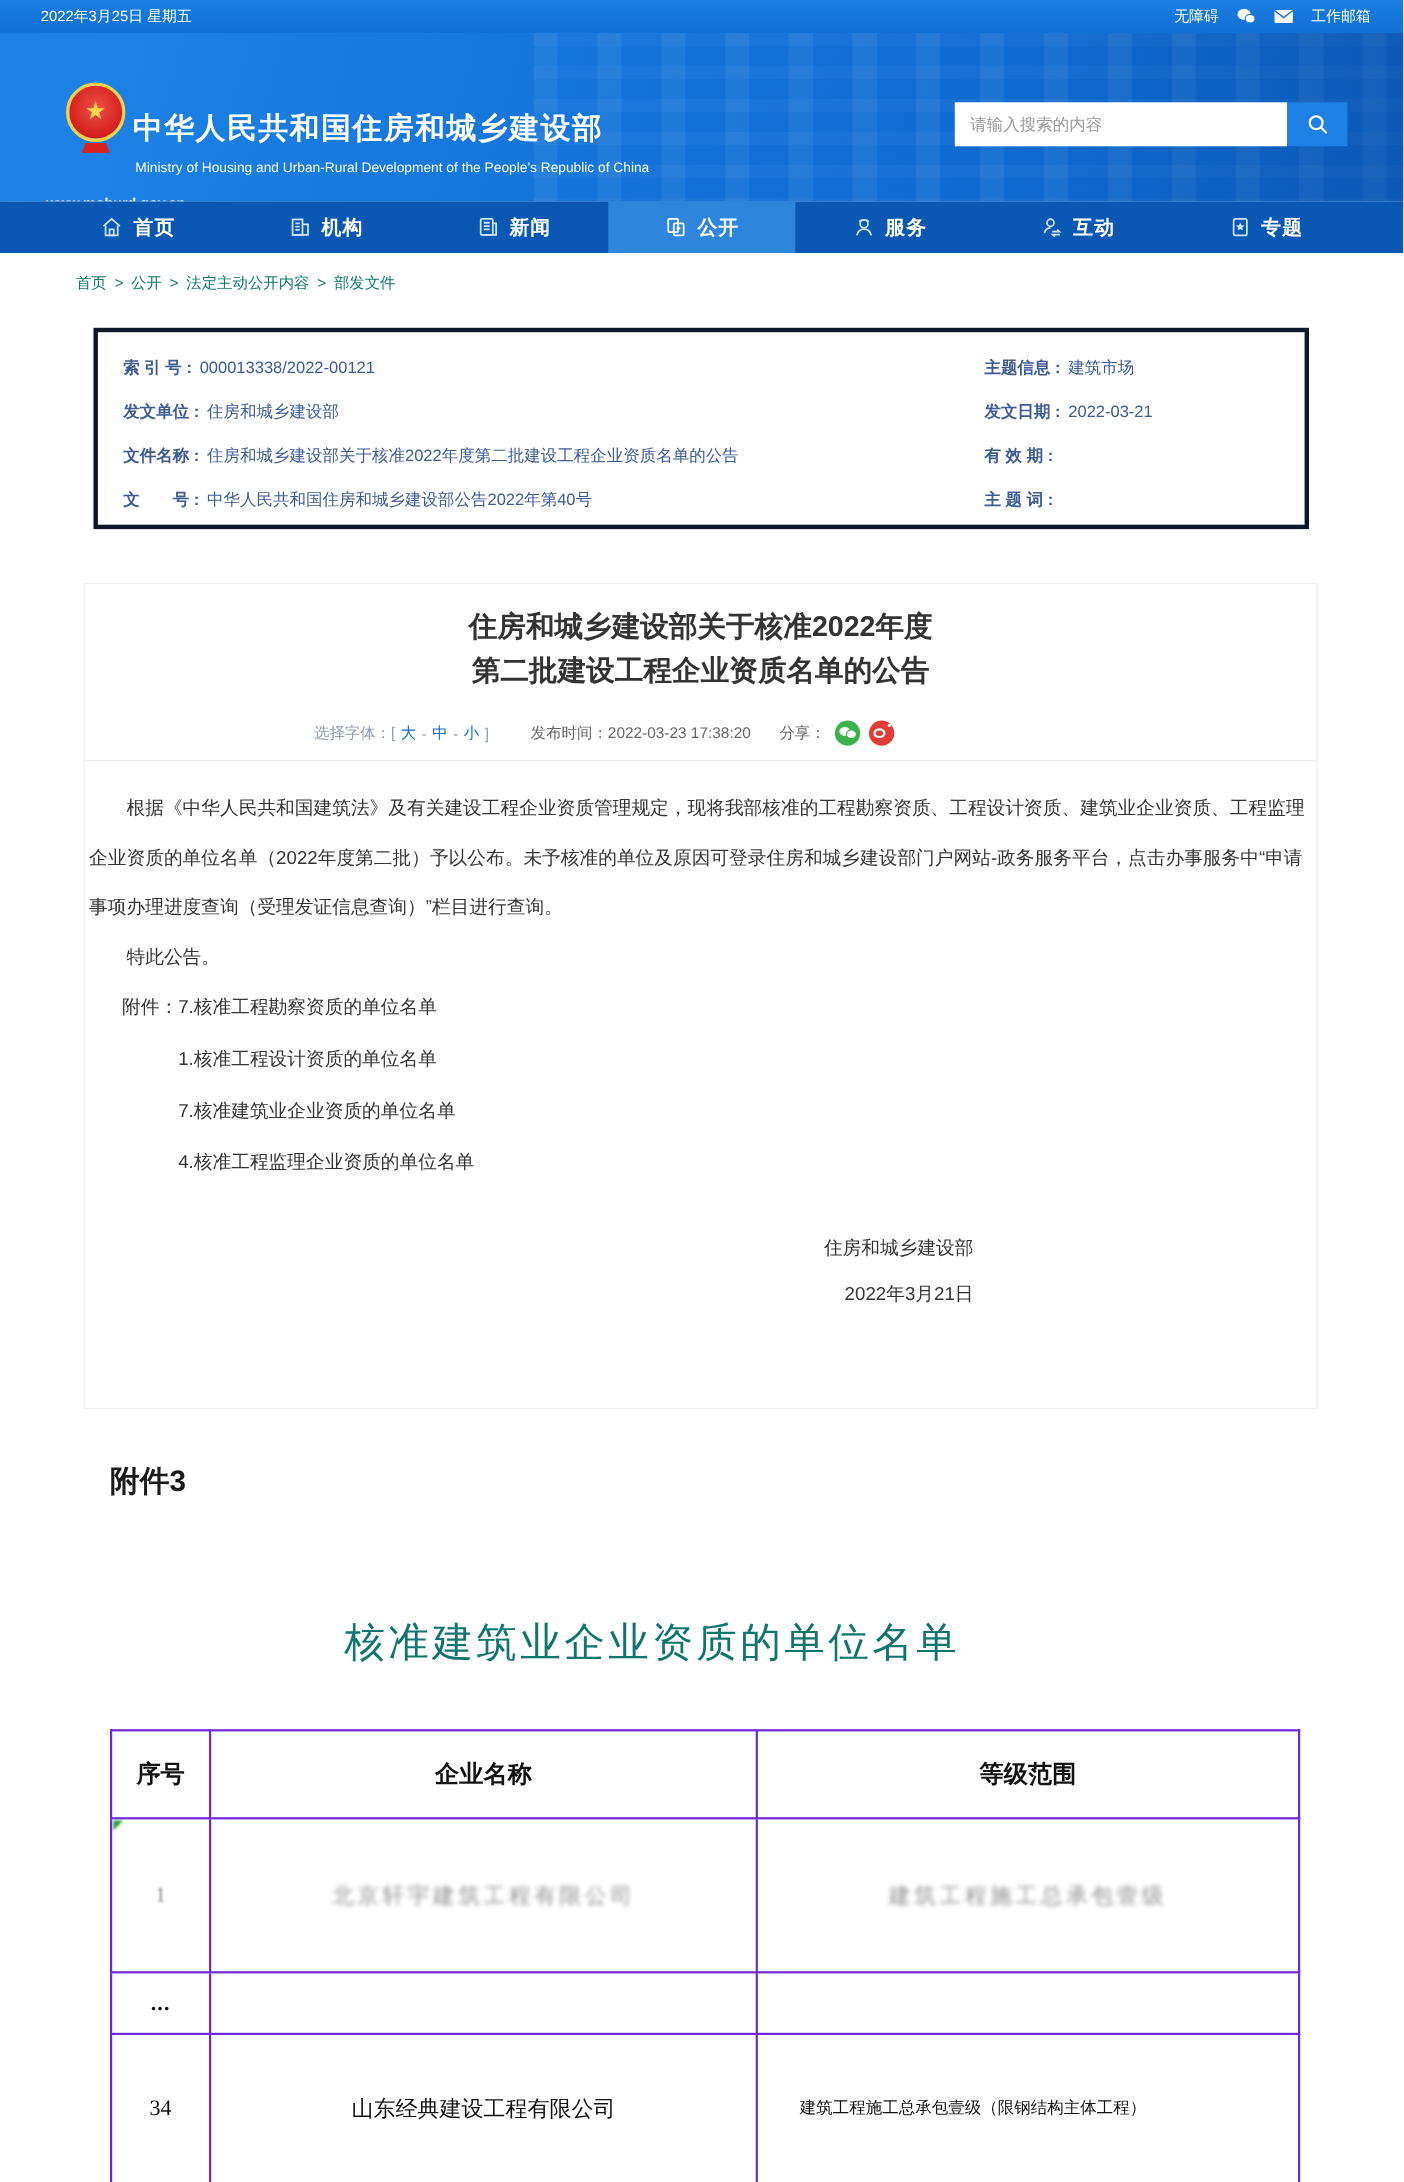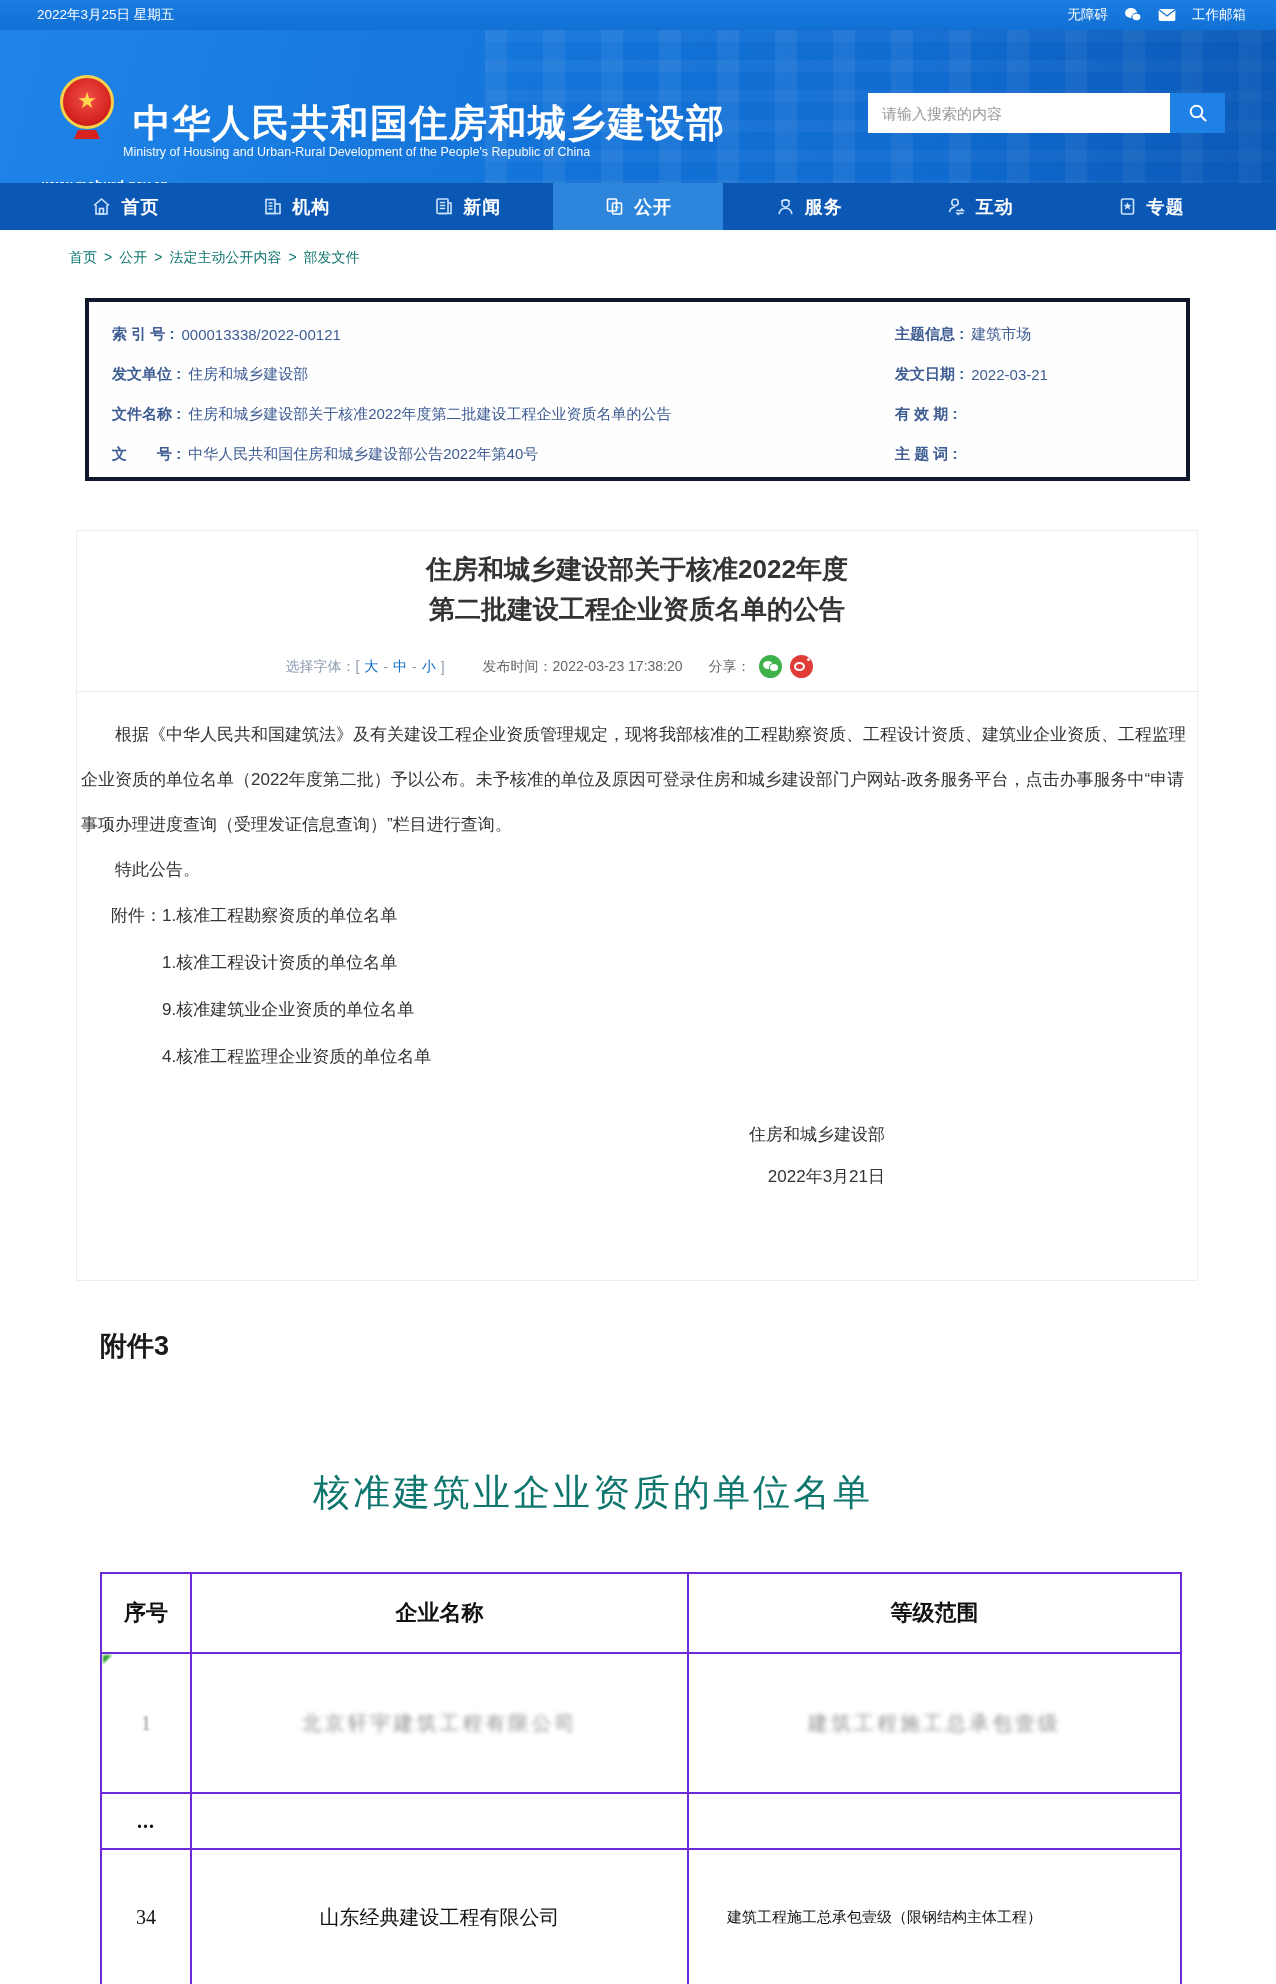--- a/index.html
+++ b/index.html
@@ -27,21 +27,21 @@
     background:linear-gradient(90deg, rgba(9,70,150,0) 0%, rgba(9,70,150,.35) 100%); }
 
   .emblem { position:absolute; left:60px; top:45px; width:54px; height:70px; z-index:3; }
   .emblem-ring { width:54px; height:54px; border-radius:50%; border:3px solid #f5d24a;
     background:radial-gradient(circle at 50% 42%,#ef5048 0%,#d6231f 65%,#b01512 100%);
     display:flex; align-items:center; justify-content:center; }
   .emblem-star { color:#ffd84d; font-size:22px; line-height:1; margin-top:-2px; }
   .emblem-tassel { margin:1px auto 0; width:26px; height:9px; background:#d6231f;
     clip-path:polygon(15% 0,85% 0,100% 100%,0 100%); }
 
-  .site-title { position:absolute; left:133px; top:68px; z-index:3; color:#fff; font-size:38px;
+  .site-title { position:absolute; left:121px; top:68px; z-index:3; color:#fff; font-size:27px;
     font-weight:bold; letter-spacing:1.5px; white-space:nowrap; }
   .site-sub { position:absolute; left:123px; top:115px; z-index:3; color:rgba(255,255,255,.96); font-size:12.5px; }
   .site-url { position:absolute; left:42px; top:147px; z-index:3; color:#fff; font-size:13px; font-weight:bold; }
 
   .searchbox { position:absolute; left:868px; top:63px; z-index:4; display:flex; }
   .search-input { width:302px; height:40px; background:#fff; border:none; outline:none;
     padding:0 14px; font-size:15px; color:#333; font-family:"Liberation Sans","DejaVu Sans",sans-serif; }
   .search-input::placeholder { color:#999; }
   .search-btn { width:55px; height:40px; background:#1f80e6; border:none; cursor:pointer;
     display:flex; align-items:center; justify-content:center; }
@@ -309,23 +309,23 @@
     </div>
 
     <div class="a-rule"></div>
 
     <div class="a-body">
       <p class="indent">根据《中华人民共和国建筑法》及有关建设工程企业资质管理规定，现将我部核准的工程勘察资质、工程设计资质、建筑业企业资质、工程监理企业资质的单位名单（2022年度第二批）予以公布。未予核准的单位及原因可登录住房和城乡建设部门户网站-政务服务平台，点击办事服务中“申请事项办理进度查询（受理发证信息查询）”栏目进行查询。</p>
       <p class="indent">特此公告。</p>
     </div>
 
     <div class="a-attach">
-      <div class="first-line"><span>附件：</span><span>1.核准工程勘察资质的单位名单</span></div>
+      <div class="first-line"><span>附件：</span><span>7.核准工程勘察资质的单位名单</span></div>
       <div class="cont">1.核准工程设计资质的单位名单</div>
-      <div class="cont">9.核准建筑业企业资质的单位名单</div>
+      <div class="cont">7.核准建筑业企业资质的单位名单</div>
       <div class="cont">4.核准工程监理企业资质的单位名单</div>
     </div>
 
     <div class="a-sign">
       <div>住房和城乡建设部</div>
       <div>2022年3月21日</div>
     </div>
   </div>
 
   <div class="annex-label">附件3</div>

